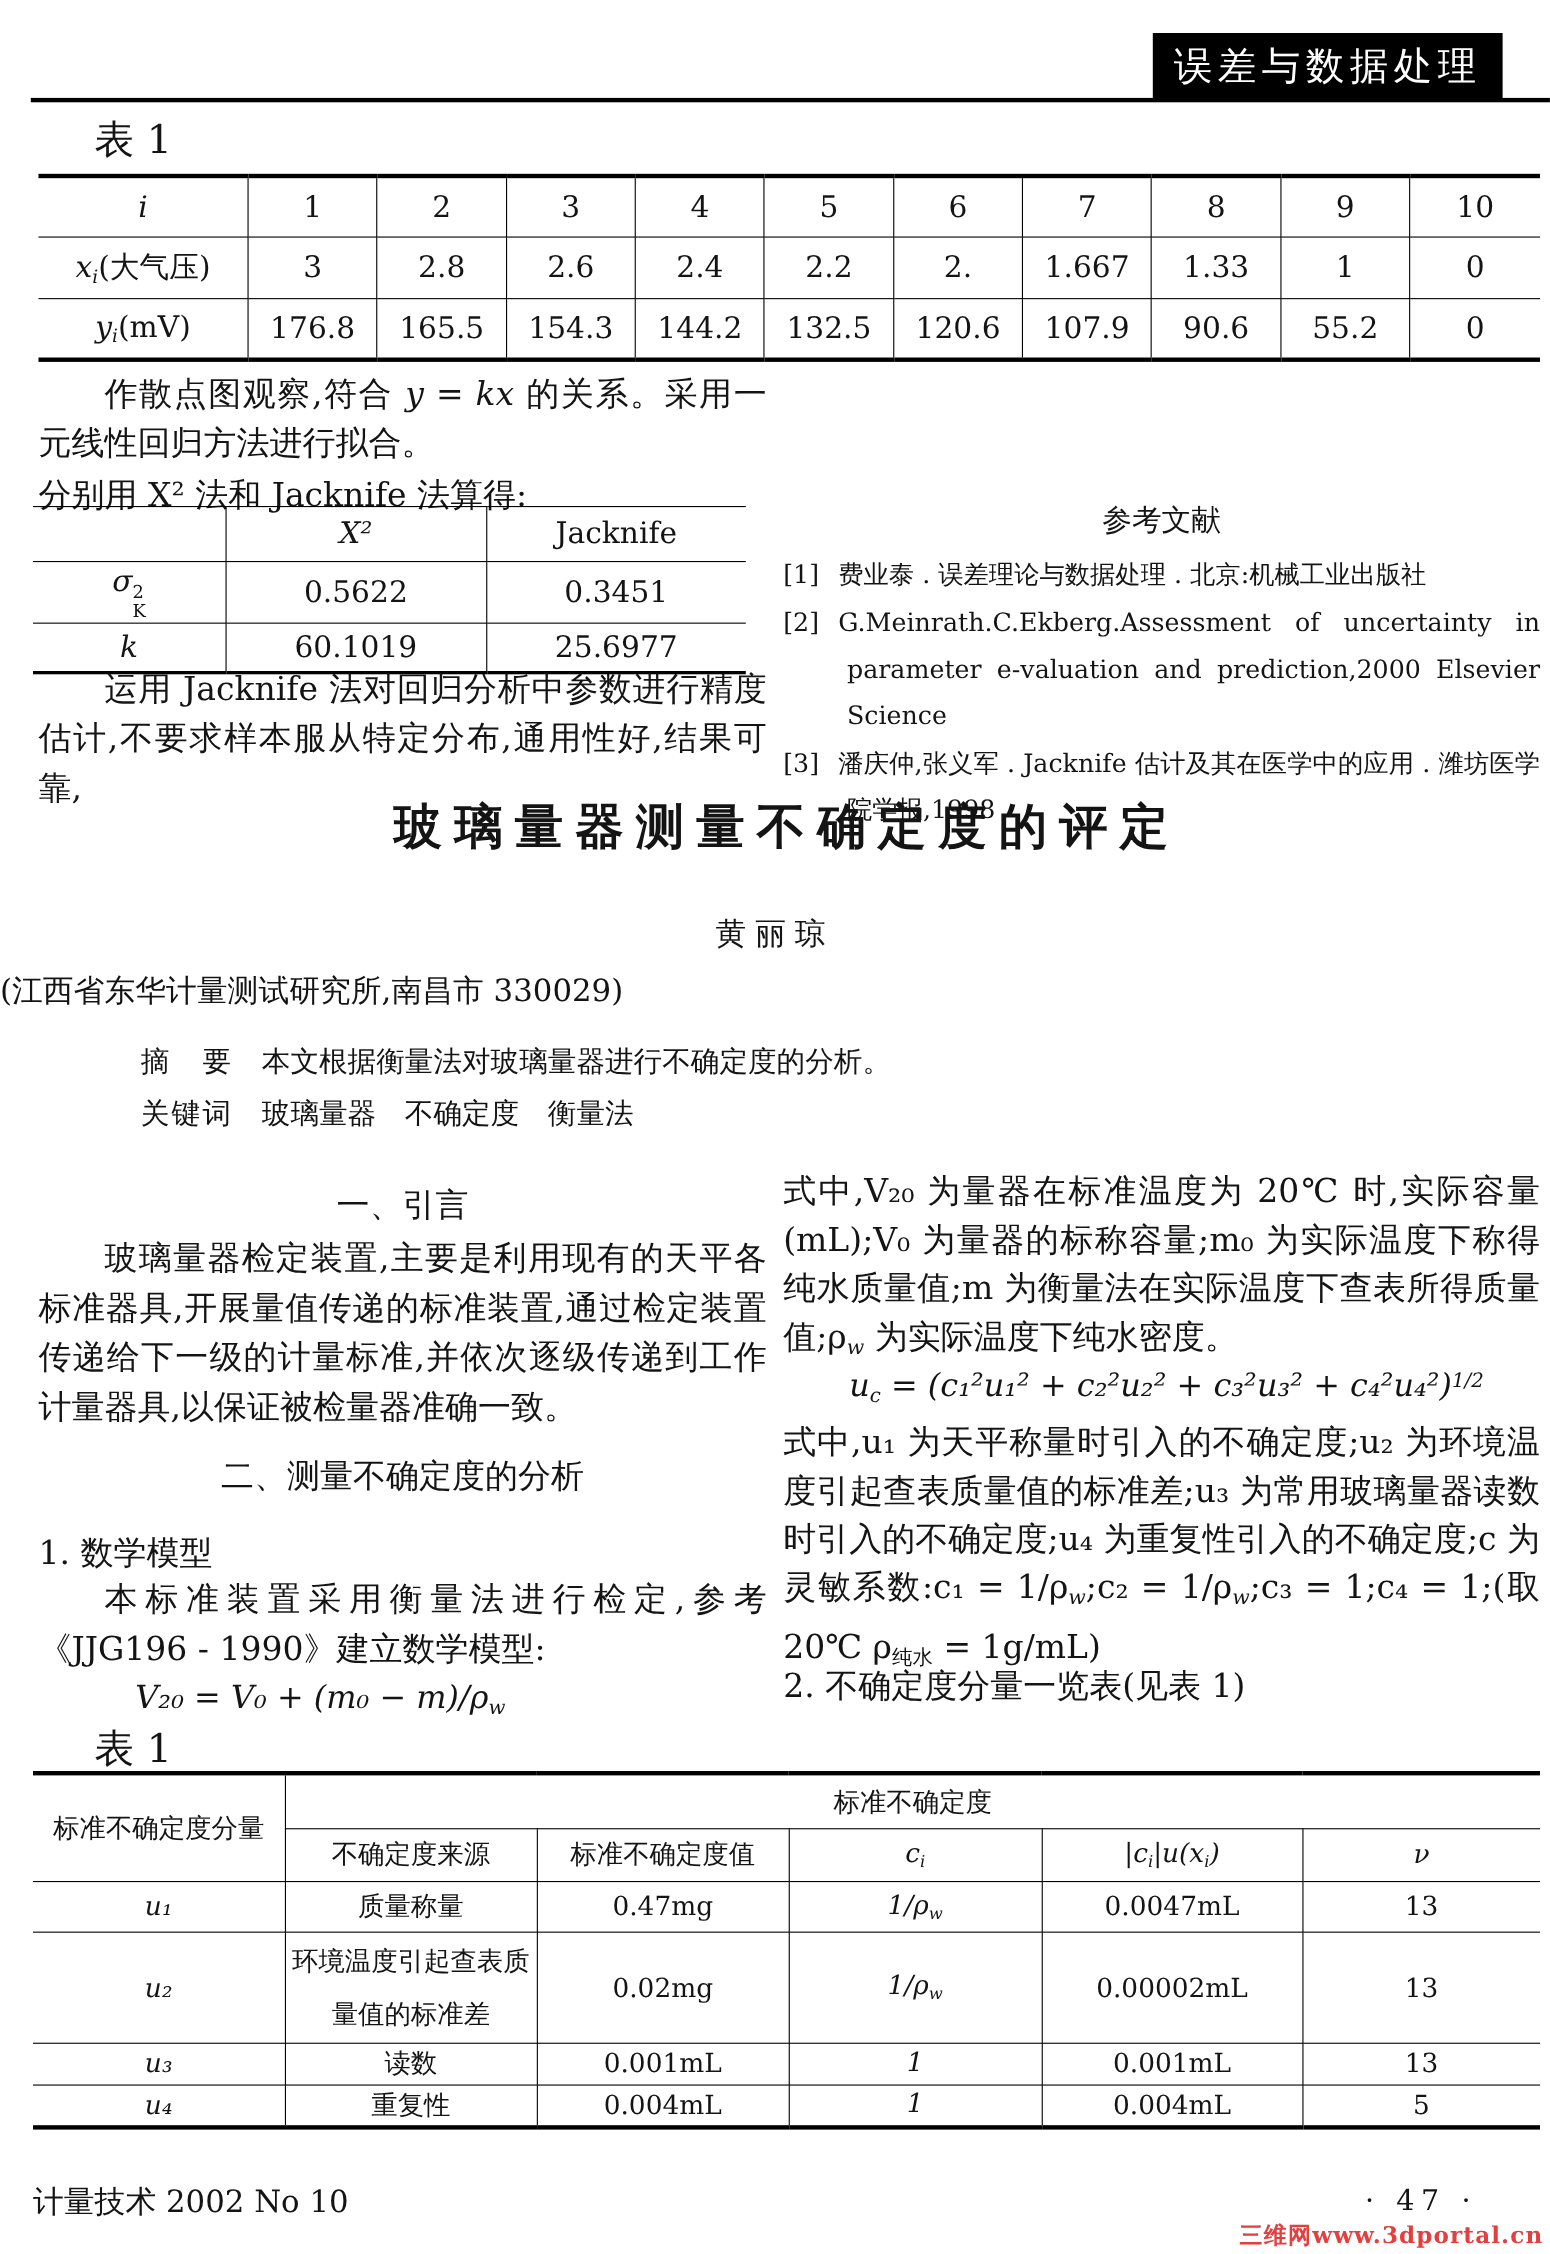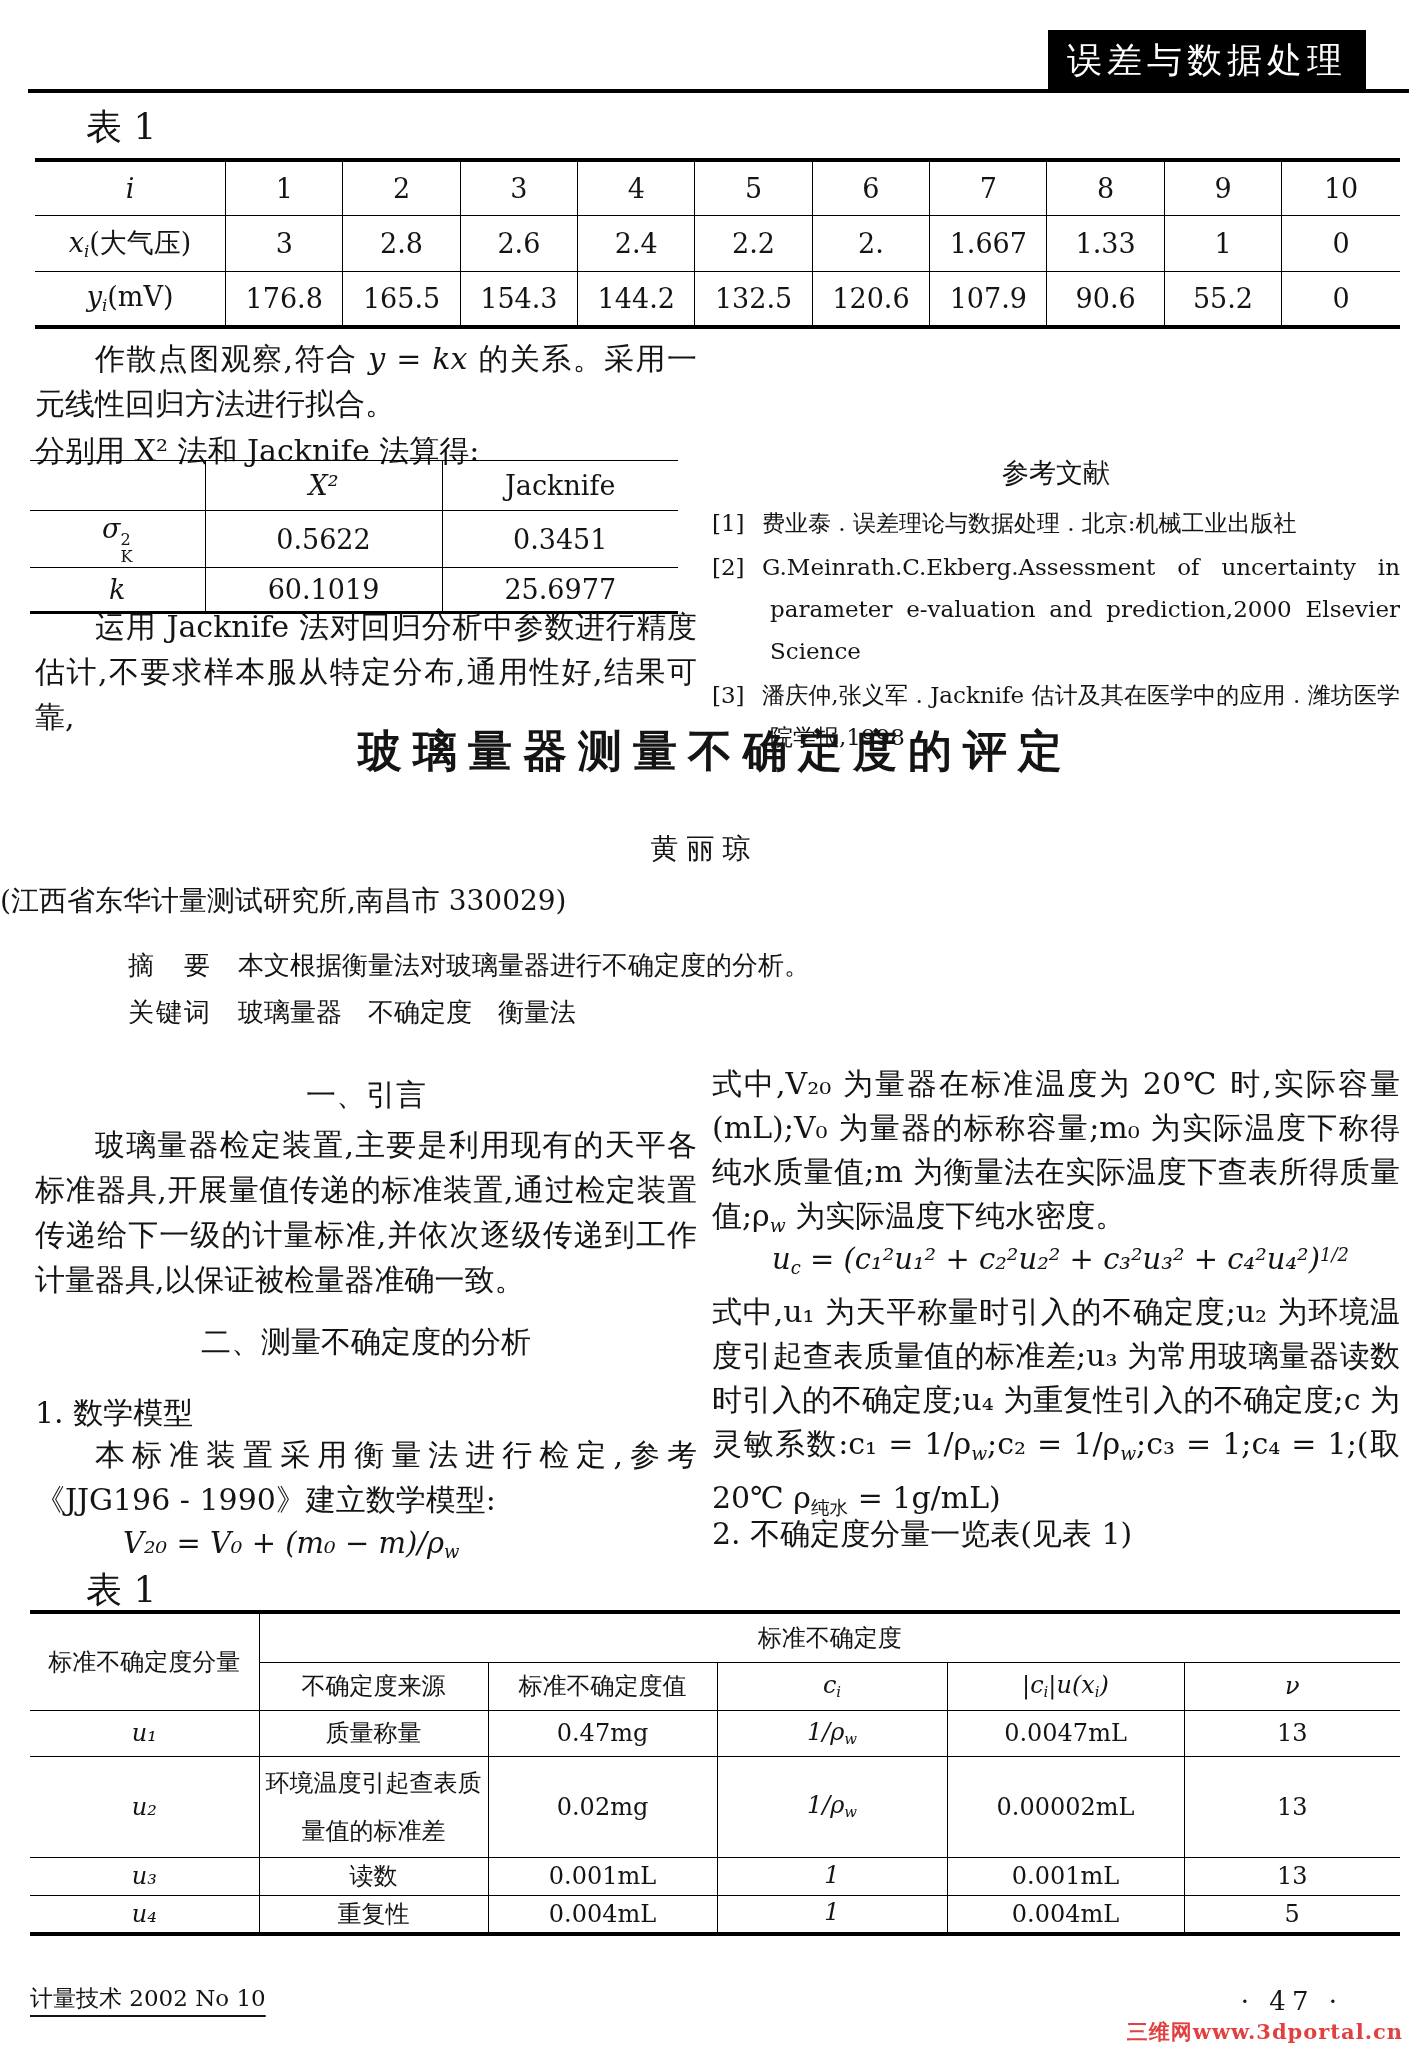--- a/index.html
+++ b/index.html
@@ -61,22 +61,22 @@
   .meta .lab { letter-spacing:2px; margin-right:26px; }
 
   .division { position:absolute; left:0; top:1566px; width:100%; text-align:center; font-size:28px; }
   .division b { font-weight:bold; }
 
   
   table.bt-table td { font-size:24px; }
   td.twoLine { line-height:48px; padding:2px 10px; }
 
   
-  .foot-journal { position:absolute; left:30px; top:1983px; font-size:23px;
-                  text-decoration:underline; text-underline-offset:9px; }
+  .foot-journal { position:absolute; left:30px; top:1983px; font-size:28px;
+                  text-underline-offset:9px; }
   .foot-page { position:absolute; right:66px; top:1986px; font-size:26px; letter-spacing:6px; }
   .watermark { position:absolute; right:6px; top:2018px; font-size:21px; font-weight:bold;
                letter-spacing:1px;margin-left:27px; }
 </style>
 </head>
 <body>
 
 <div class="page">
 
   <div class="banner">

